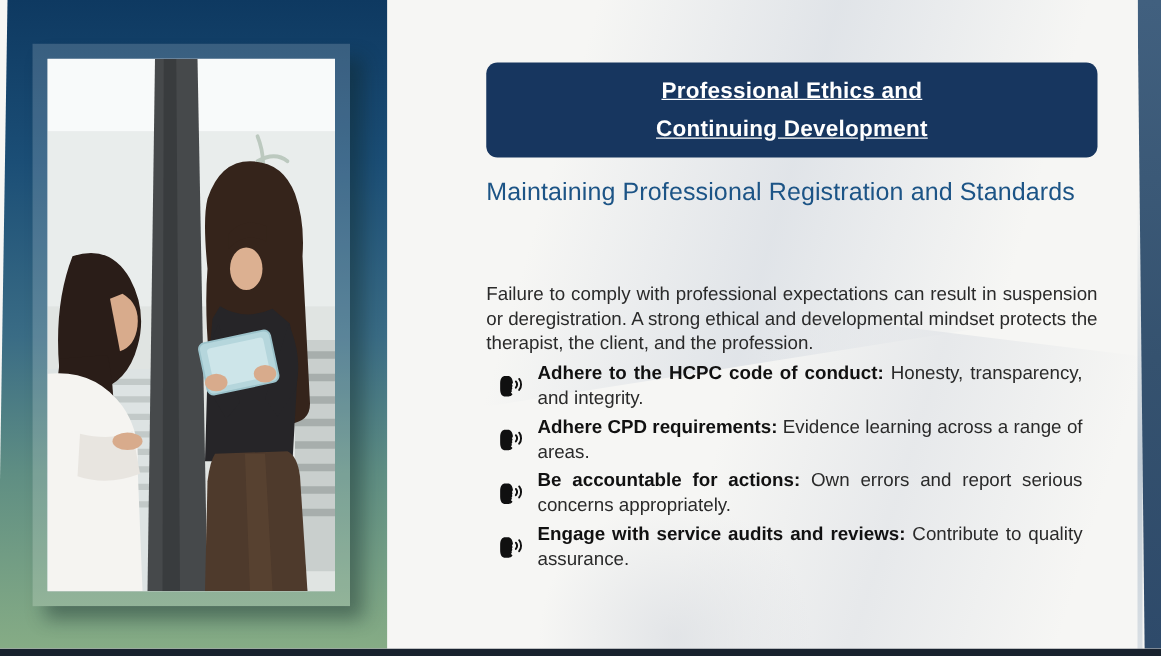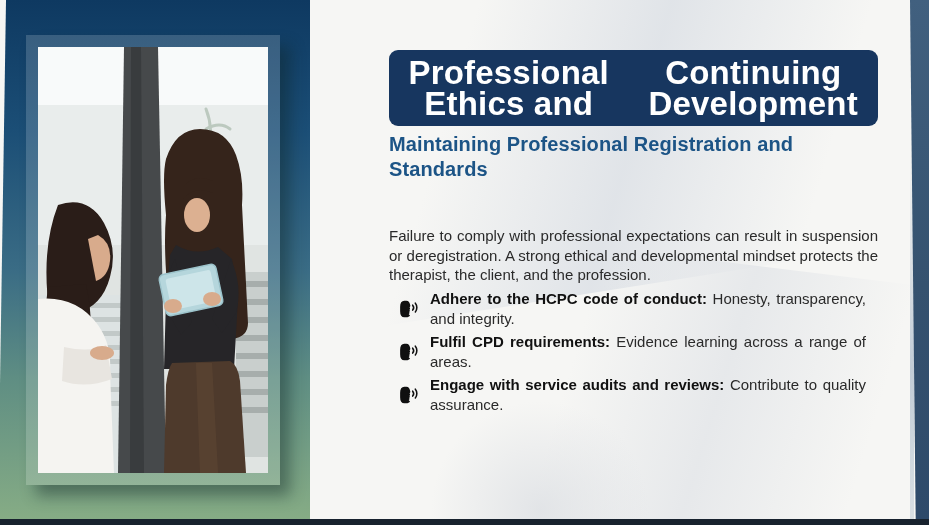--- a/index.html
+++ b/index.html
@@ -55,27 +55,27 @@
   .photo-frame {
     position: absolute; left: 12px; top: 12px; width: 230px; height: 426px;
     overflow: hidden; background: #eef1f2;
   }
   .photo-frame svg { display: block; }
 
   
   .title-banner {
     position: absolute; left: 389px; top: 50px; width: 489px; height: 76px;
     background: #17365f; border-radius: 9px;
-    color: #ffffff; font-weight: bold; font-size: 33px; line-height: 31px;
-    display: flex; flex-direction: row; justify-content: center; align-items: center;
-    text-align: center; letter-spacing: 0.2px;
+    color: #ffffff; font-weight: bold; font-size: 18px; line-height: 31px;
+    display: flex; flex-direction: column; justify-content: center; align-items: center;
+    text-align: center; letter-spacing: 0.2px; text-decoration: underline;
   }
   .section-heading {
-    position: absolute; left: 389px; top: 132px; width: 489px;
-    color: #1c5486; font-size: 20px; line-height: 25px; font-weight: bold;
+    position: absolute; left: 389px; top: 142px; width: 489px;
+    color: #1c5486; font-size: 20px; line-height: 25px; font-weight: normal;
     letter-spacing: 0.1px;
   }
   .sub-heading {
     position: absolute; left: 389px; top: 200px; width: 489px;
     color: #121212; font-size: 17px; font-weight: bold;
   }
   .body-text {
     position: absolute; left: 389px; top: 226px; width: 489px;
     color: #2a2a2a; font-size: 15px; line-height: 19.5px; text-align: justify;
   }
@@ -198,21 +198,29 @@
         <path fill="none" stroke="#101010" stroke-width="1.7" stroke-linecap="round" d="M20,5.6 C22.2,8.2 22.2,12.6 20,15.2"></path>
       </svg>
       <span class="bullet-body"><span class="bullet-lead">Adhere to the HCPC code of conduct:</span> <span>Honesty, transparency, and integrity.</span></span>
     </li>
     <li class="bullet-item">
       <svg class="bullet-icon" viewBox="0 0 24 24">
         <path fill="#101010" d="M8,3 C5,3 3.4,5.2 3.4,9.6 L3.4,14.4 C3.4,18.8 5,21 8,21 L10.2,21 C12,21 13.4,20.2 14.2,19 L12.7,17.4 C13.6,17 13.9,16 13.3,15.2 C14.1,14.6 14.2,13.6 13.6,12.9 C14.4,12.2 14.4,11.1 13.7,10.4 L14.6,8.8 C14.1,4.8 12.6,3 10.2,3 Z"></path>
         <path fill="none" stroke="#101010" stroke-width="1.7" stroke-linecap="round" d="M17.1,7.8 C18.4,9.4 18.4,11.6 17.1,13.2"></path>
         <path fill="none" stroke="#101010" stroke-width="1.7" stroke-linecap="round" d="M20,5.6 C22.2,8.2 22.2,12.6 20,15.2"></path>
       </svg>
-      <span class="bullet-body"><span class="bullet-lead">Fulfil CPD requirements:</span> <span>Evidence learning across a range of areas.</span></span>
+      <span class="bullet-body"><span class="bullet-lead">Adhere CPD requirements:</span> <span>Evidence learning across a range of areas.</span></span>
+    </li>
+    <li class="bullet-item">
+      <svg class="bullet-icon" viewBox="0 0 24 24">
+        <path fill="#101010" d="M8,3 C5,3 3.4,5.2 3.4,9.6 L3.4,14.4 C3.4,18.8 5,21 8,21 L10.2,21 C12,21 13.4,20.2 14.2,19 L12.7,17.4 C13.6,17 13.9,16 13.3,15.2 C14.1,14.6 14.2,13.6 13.6,12.9 C14.4,12.2 14.4,11.1 13.7,10.4 L14.6,8.8 C14.1,4.8 12.6,3 10.2,3 Z"></path>
+        <path fill="none" stroke="#101010" stroke-width="1.7" stroke-linecap="round" d="M17.1,7.8 C18.4,9.4 18.4,11.6 17.1,13.2"></path>
+        <path fill="none" stroke="#101010" stroke-width="1.7" stroke-linecap="round" d="M20,5.6 C22.2,8.2 22.2,12.6 20,15.2"></path>
+      </svg>
+      <span class="bullet-body"><span class="bullet-lead">Be accountable for actions:</span> <span>Own errors and report serious concerns appropriately.</span></span>
     </li>
     <li class="bullet-item">
       <svg class="bullet-icon" viewBox="0 0 24 24">
         <path fill="#101010" d="M8,3 C5,3 3.4,5.2 3.4,9.6 L3.4,14.4 C3.4,18.8 5,21 8,21 L10.2,21 C12,21 13.4,20.2 14.2,19 L12.7,17.4 C13.6,17 13.9,16 13.3,15.2 C14.1,14.6 14.2,13.6 13.6,12.9 C14.4,12.2 14.4,11.1 13.7,10.4 L14.6,8.8 C14.1,4.8 12.6,3 10.2,3 Z"></path>
         <path fill="none" stroke="#101010" stroke-width="1.7" stroke-linecap="round" d="M17.1,7.8 C18.4,9.4 18.4,11.6 17.1,13.2"></path>
         <path fill="none" stroke="#101010" stroke-width="1.7" stroke-linecap="round" d="M20,5.6 C22.2,8.2 22.2,12.6 20,15.2"></path>
       </svg>
       <span class="bullet-body"><span class="bullet-lead">Engage with service audits and reviews:</span> <span>Contribute to quality assurance.</span></span>
     </li>
   </ul>

